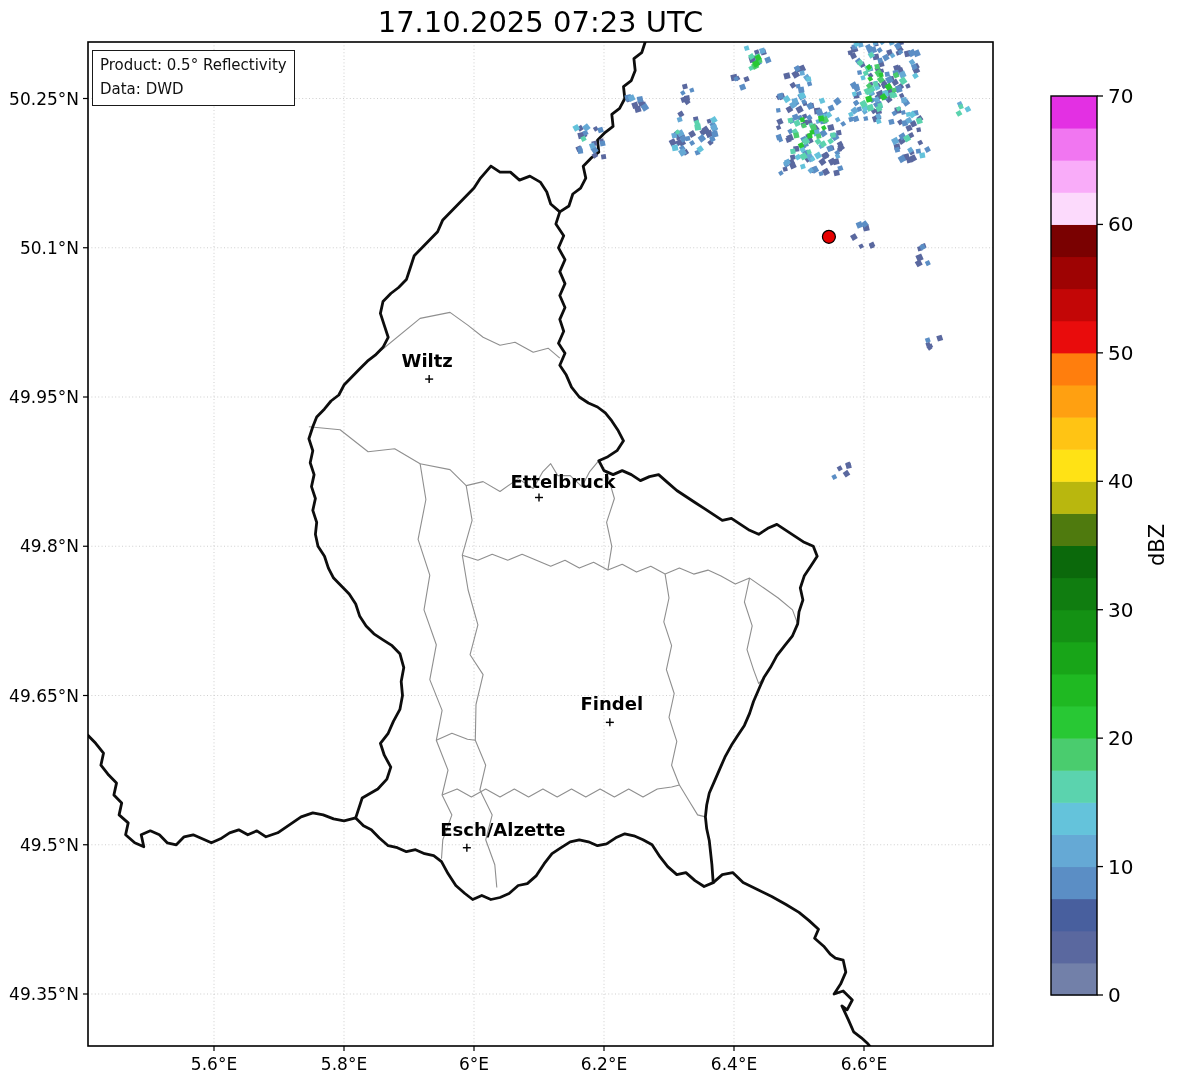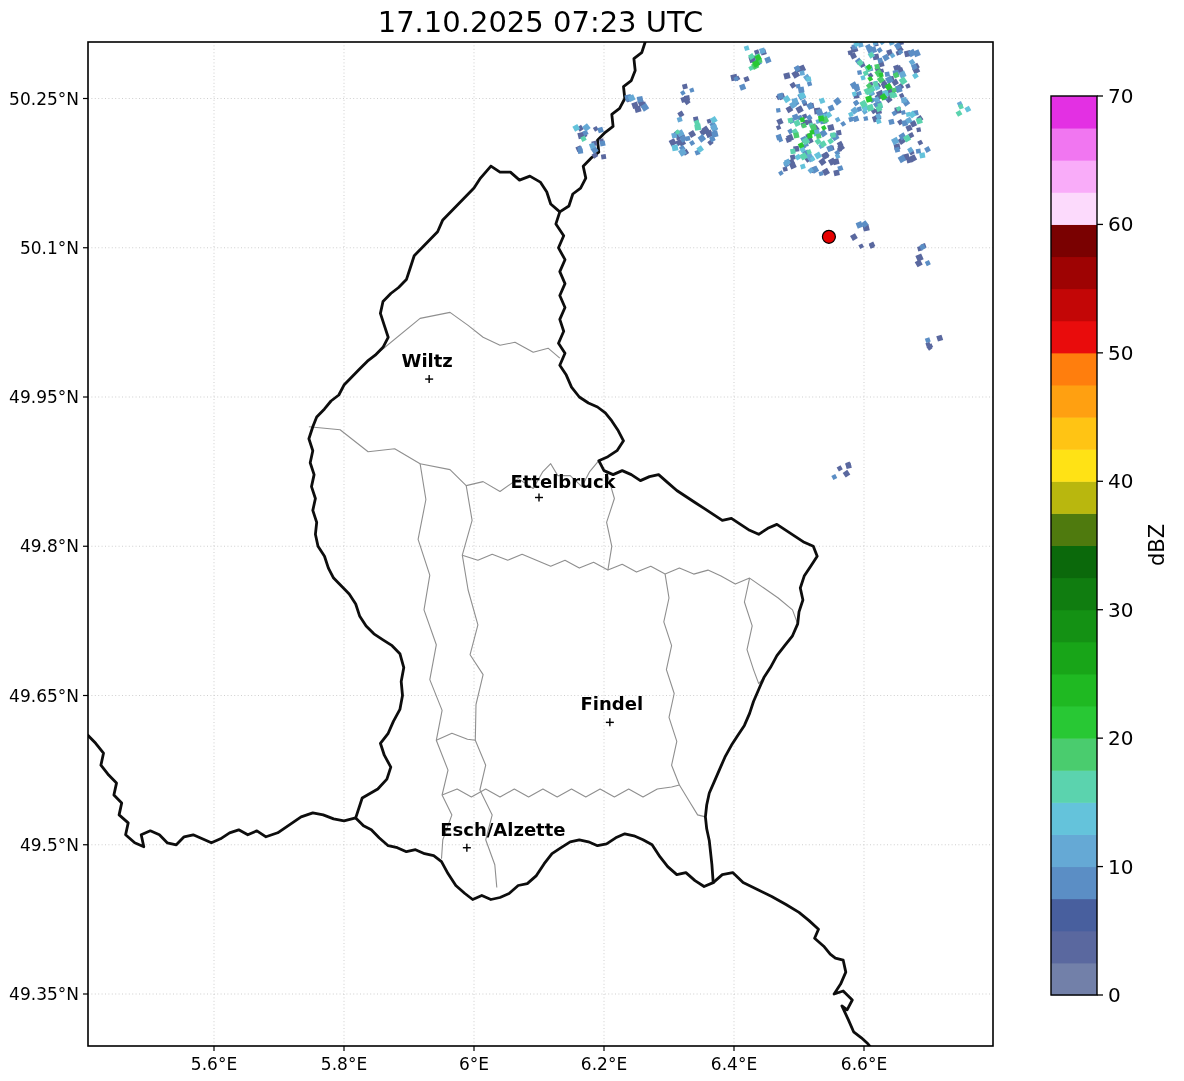--- a/index.html
+++ b/index.html
@@ -605,13 +605,17 @@
         <text x="1108" y="488.28571428571433" text-anchor="start" class="cbar-label">40</text>
         <line x1="1097" y1="352.8571428571429" x2="1103" y2="352.8571428571429" stroke="#000" stroke-width="1.3"></line>
         <text x="1108" y="359.8571428571429" text-anchor="start" class="cbar-label">50</text>
         <line x1="1097" y1="224.42857142857144" x2="1103" y2="224.42857142857144" stroke="#000" stroke-width="1.3"></line>
         <text x="1108" y="231.42857142857144" text-anchor="start" class="cbar-label">60</text>
         <line x1="1097" y1="96" x2="1103" y2="96" stroke="#000" stroke-width="1.3"></line>
         <text x="1108" y="103" text-anchor="start" class="cbar-label">70</text>
         <text x="1164" y="545" text-anchor="middle" font-size="21" transform="rotate(-90 1164 545)">dBZ</text>
       </g>
     </svg>
+  <div class="infobox">
+    <div>Product: 0.5° Reflectivity</div>
+    <div>Data: DWD</div>
+  </div>
 </div>
 
 </body></html>

